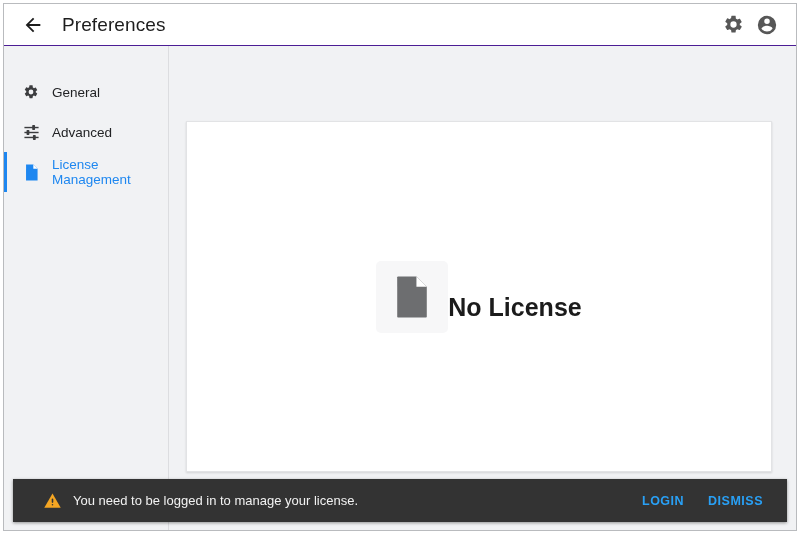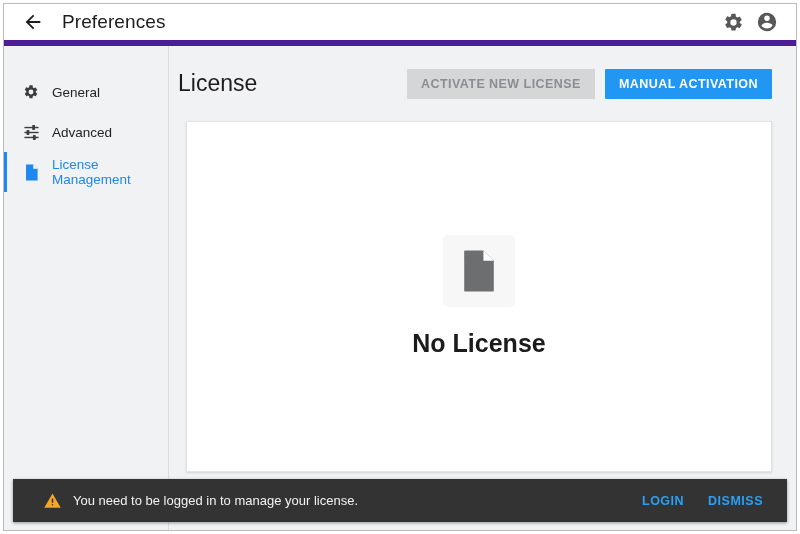--- a/index.html
+++ b/index.html
@@ -27,21 +27,21 @@
     overflow: hidden;
   }
 
   
   .header {
     position: absolute;
     left: 0; top: 0;
     width: 100%;
     height: 42px;
     background: #ffffff;
-    border-bottom: 6px solid #4c1d95;
+    border-bottom: 1px solid #4c1d95;
     box-sizing: border-box;
     display: flex;
     align-items: center;
   }
   .back-btn {
     width: 38px;
     height: 38px;
     margin-left: 10px;
     display: flex;
     align-items: center;
@@ -159,21 +159,20 @@
     position: absolute;
     left: 16px;
     top: 75px;
     right: 24px;
     height: 351px;
     background: #ffffff;
     border: 1px solid #e2e3e5;
     box-sizing: border-box;
     box-shadow: 0 1px 2px rgba(0,0,0,.13);
     display: flex;
-    flex-direction: column;
     align-items: center;
     justify-content: center;
   }
   .doc-badge {
     width: 72px;
     height: 72px;
     background: #f7f7f8;
     border-radius: 5px;
     display: flex;
     align-items: center;
@@ -283,26 +282,20 @@
           <path fill="#1e87f0" d="M3 1h12l7 7v19H3z"></path>
           <path fill="#ffffff" d="M15 1l7 7h-7z"></path>
         </svg>
       </span>
       <span class="nav-label">License Management</span>
     </div>
   </div>
 
   <div class="main">
 
-    <div class="main-head">
-      <div class="page-title">License</div>
-      <div class="head-spacer"></div>
-      <button class="btn btn-disabled">ACTIVATE NEW LICENSE</button>
-      <button class="btn btn-primary">MANUAL ACTIVATION</button>
-    </div>
 
     <div class="card">
       <div class="doc-badge">
         <svg width="40" height="46" viewBox="0 0 24 28">
           <path fill="#6d6e70" d="M3.5 1.5h11.2L21 7.8V26a.5.5 0 0 1-.5.5h-17a.5.5 0 0 1-.5-.5V2a.5.5 0 0 1 .5-.5z"></path>
           <path fill="#ffffff" d="M14.7 1.5L21 7.8h-6.3z"></path>
         </svg>
       </div>
       <div class="empty-title">No License</div>
     </div>

